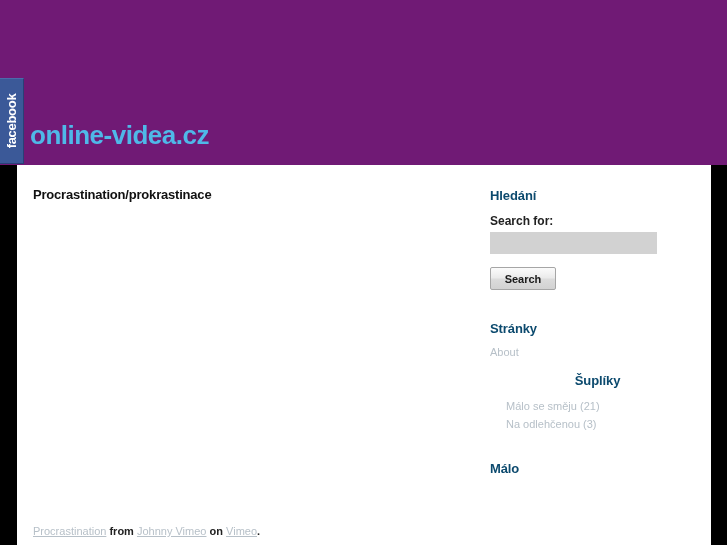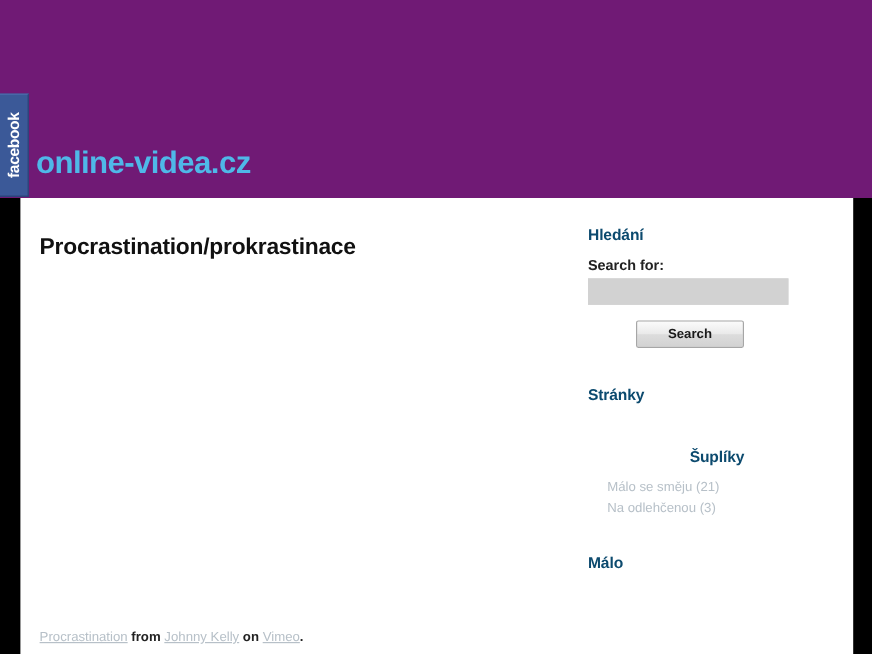--- a/index.html
+++ b/index.html
@@ -84,22 +84,22 @@
   
   #content {
     position: absolute;
     left: 16px;
     top: 0;
     width: 440px;
     height: 380px;
   }
   #post-title {
     margin: 0;
-    padding-top: 32px;
-    font-size: 19px;
+    padding-top: 20px;
+    font-size: 13px;
     font-weight: bold;
     color: #111111;
     letter-spacing: -0.2px;
     line-height: 20px;
   }
   #video-embed {
     position: absolute;
     left: 0;
     top: 60px;
     width: 430px;
@@ -184,31 +184,30 @@
     box-sizing: border-box;
     font-family: "Liberation Sans", sans-serif;
     font-size: 11px;
     color: #222222;
     padding: 0 4px;
     outline: none;
   }
   #search-button {
     display: block;
     margin-top: 13px;
-    width: 90px;
+    width: 66px;
     height: 23px;
     background: linear-gradient(#fbfbfb, #eaeaea 48%, #dcdcdc 52%, #d2d2d2);
     border: 1px solid #a6a6a6;
     border-radius: 2px;
     font-family: "Liberation Sans", sans-serif;
     font-size: 11px;
     font-weight: bold;
     color: #1a1a1a;
     cursor: pointer;
-    margin-left: 40px;
   }
 
   #widget-pages { position: absolute; left: 0; top: 155px; width: 205px; }
   #widget-pages ul { margin-top: 6px; }
 
   #widget-cats { position: absolute; left: 16px; top: 207px; width: 205px; }
   #widget-cats ul { margin-top: 8px; }
 
   #widget-comments { position: absolute; left: 0; top: 295px; width: 205px; }
   #widget-comments ul { margin-top: 7px; }
@@ -226,34 +225,37 @@
   <span class="fb-label">facebook</span>
 </div>
 
 <div id="page">
 
   <div id="content">
     <h2 id="post-title">Procrastination/prokrastinace</h2>
 
     <div id="video-embed"></div>
 
-    <p id="video-credit"><a href="#">Procrastination</a><span> </span><span class="plain">from</span> <a href="#">Johnny Kelly</a> <span class="plain">on</span> <a href="#">Vimeo</a><span class="plain">.</span></p>
+    <p id="video-credit"><a href="#">Procrastination</a><span> </span><span class="plain">from</span> <a href="#">Johnny Vimeo</a> <span class="plain">on</span> <a href="#">Vimeo</a><span class="plain">.</span></p>
   </div>
 
   <div id="sidebar">
 
     <div class="widget" id="widget-search">
       <h3>Hledání</h3>
       <label id="search-label" for="search-input">Search for:</label>
       <input id="search-input" type="text" placeholder="" style="">
       <button id="search-button">Search</button>
     </div>
 
     <div class="widget" id="widget-pages">
       <h3>Stránky</h3>
+      <ul>
+        <li><a href="#">About</a></li>
+      </ul>
     </div>
 
     <div class="widget" id="widget-cats">
       <h3 class="indented">Šuplíky</h3>
       <ul>
         <li><a href="#">Málo se směju</a>
           <span class="count">(21)</span>
         </li>
         <li><a href="#">Na odlehčenou</a>
           <span class="count">(3)</span>

